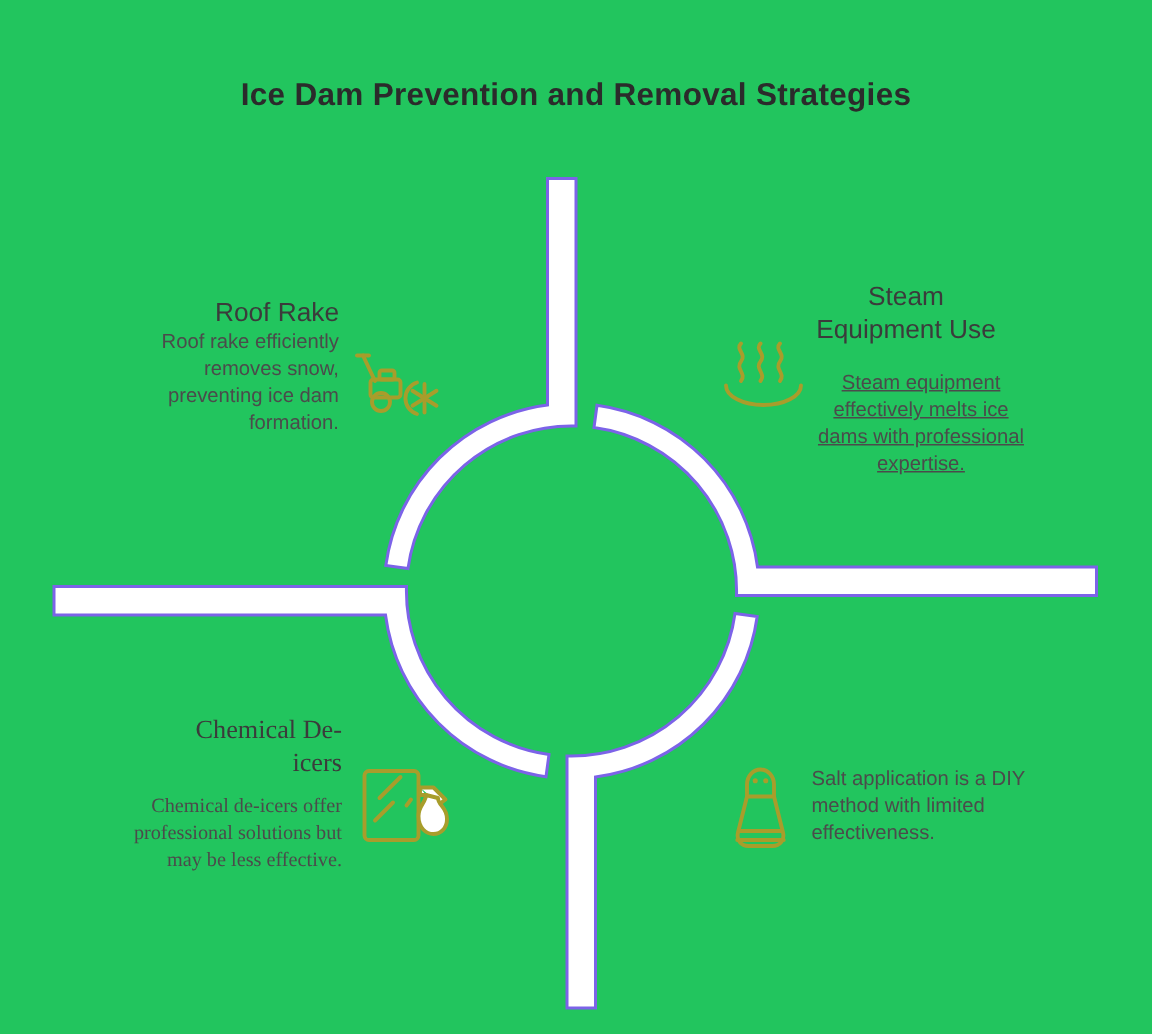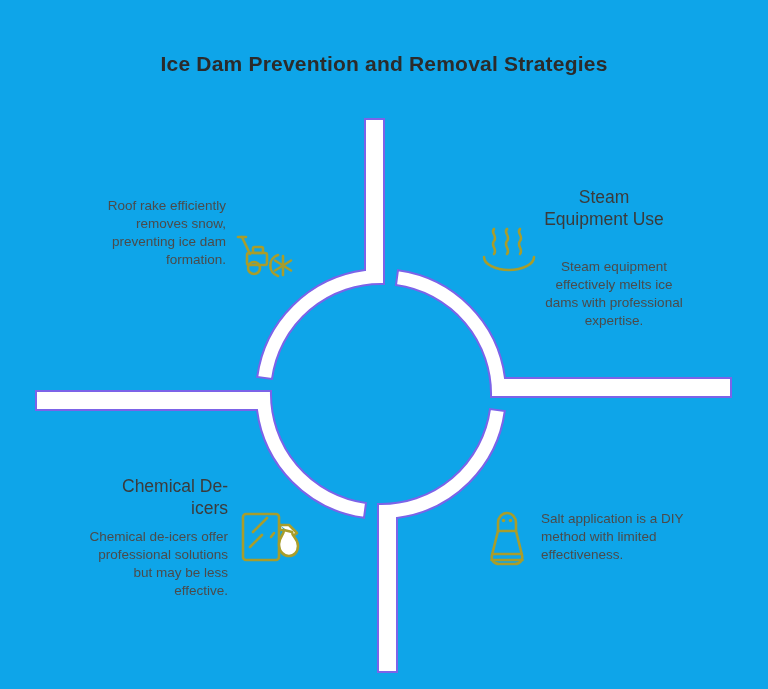--- a/index.html
+++ b/index.html
@@ -1,35 +1,35 @@
 <!DOCTYPE html>
 <html><head>
 <meta charset="utf-8">
 <style>
   html,body{margin:0;padding:0;background:#ffffff;}
   #canvas{
-    position:relative;width:768px;height:689px;background:#0ea5e9;overflow:hidden;
+    position:relative;width:768px;height:689px;background:#22c55e;overflow:hidden;
     font-family:"Liberation Sans", sans-serif;
     --purple:#7c63e8;--gold:#a89d2b;--title:#2b2b2b;--heading:#3b3b3b;--body:#4b4b4b;
   }
   .page-title{
     position:absolute;left:0;top:52px;width:768px;text-align:center;
     font-size:21px;font-weight:700;color:var(--title);letter-spacing:.2px;
   }
   #diagram{position:absolute;left:0;top:0;}
   #diagram path{fill:#ffffff;stroke:var(--purple);stroke-width:2;stroke-linejoin:miter;}
   .section{position:absolute;}
   .sec-title{font-size:17.5px;line-height:22px;font-weight:400;color:var(--heading);margin:0;}
   .sec-desc{font-size:13.5px;line-height:18px;color:var(--body);margin:0;}
   .q-tl{right:542px;top:197px;width:200px;text-align:right;}
   .q-tl .sec-desc{width:138px;margin-left:auto;}
   .q-tr{left:541px;top:186px;width:210px;text-align:center;}
   .q-tr .sec-title{width:126px;}
-  .q-tr .sec-desc{width:146px;margin-top:28px;}
-  .q-bl{right:540px;top:475px;width:200px;text-align:right;}
+  .q-tr .sec-desc{width:146px;margin-top:16px;text-decoration:underline;}
+  .q-bl{right:540px;top:475px;width:200px;text-align:right;font-family:Liberation Serif, serif;}
   .q-bl .sec-title{width:122px;margin-left:auto;}
   .q-bl .sec-desc{width:142px;margin-left:auto;margin-top:9px;}
   .q-br{left:541px;top:494px;width:210px;text-align:left;}
   .q-br .sec-desc{width:172px;margin-top:16px;}
   .icon{position:absolute;}
   .icon svg{display:block;}
   .gold-stroke{stroke:var(--gold);fill:none;stroke-width:2.6;stroke-linecap:round;stroke-linejoin:round;}
   .gold-fill{fill:var(--gold);stroke:none;}
   .gold-stroke-occlude{stroke:var(--gold);fill:#ffffff;stroke-width:2.6;stroke-linecap:round;stroke-linejoin:round;}
 </style>
@@ -41,20 +41,21 @@
   <div class="page-title">Ice Dam Prevention and Removal Strategies</div>
 
   <svg id="diagram" width="768" height="689" viewBox="0 0 768 689" aria-hidden="true">
     <path d="M365,119 L384,119 L384,284 A110,110 0 0 0 272,379 L257.2,377 A125,125 0 0 1 365,270 Z"></path>
     <path d="M731,378 L731,397 L491,397 A110,110 0 0 0 396,285 L398,270.2 A125,125 0 0 1 505,378 Z"></path>
     <path d="M397,672 L378,672 L378,504 A110,110 0 0 0 490,409 L504.8,411 A125,125 0 0 1 397,518 Z"></path>
     <path d="M36,410 L36,391 L271,391 A110,110 0 0 0 366,503 L364,517.8 A125,125 0 0 1 257,410 Z"></path>
   </svg>
 
   <div class="section q-tl">
+    <p class="sec-title">Roof Rake</p>
     <p class="sec-desc">Roof rake efficiently removes snow, preventing ice dam formation.</p>
   </div>
   <div class="icon" style="left:233px;top:229px;">
     <svg width="62" height="50" viewBox="0 0 62 50">
       <g class="gold-stroke">
         <path d="M5,8 h8"></path>
         <path d="M9,8 L17,25"></path>
         <rect x="20" y="18" width="10" height="6" rx="1.5"></rect>
         <rect x="14" y="24" width="20" height="12" rx="2"></rect>
         <circle cx="21" cy="39" r="6"></circle>

